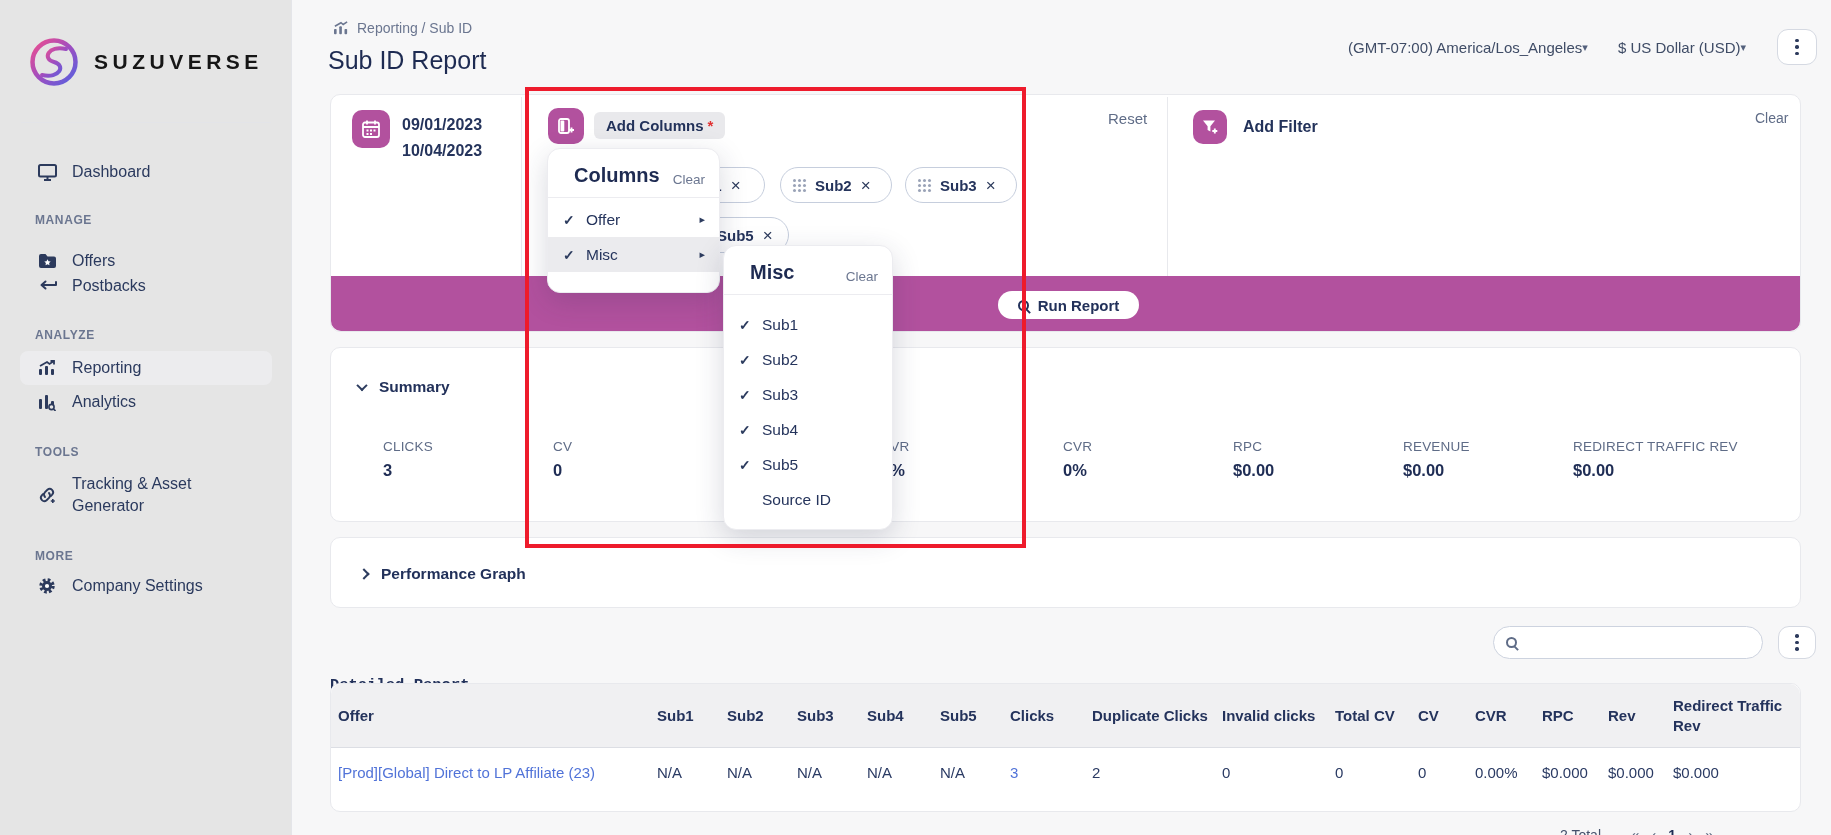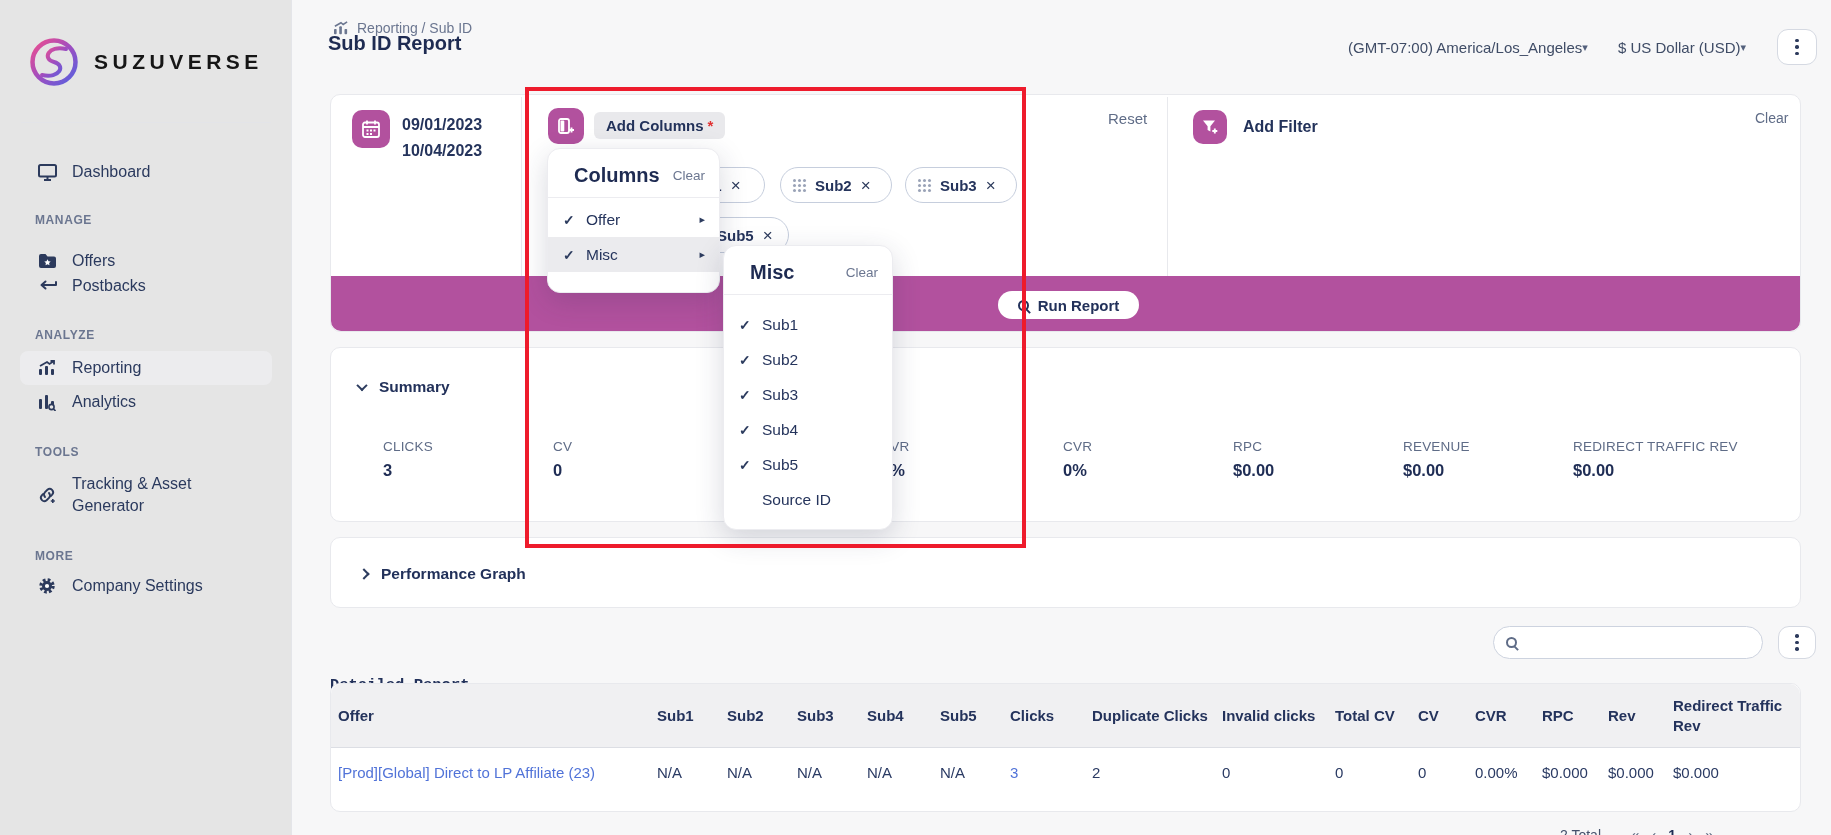--- a/index.html
+++ b/index.html
@@ -14,21 +14,21 @@
   .side-divider { position:absolute; left:21px; top:122px; width:250px; height:1px; background:#e3e4e8; }
   .side-item { position:absolute; left:20px; width:252px; height:34px; display:flex; align-items:center; gap:14px; padding-left:16px; font-size:16px; color:#2b3a5e; cursor:pointer; border-radius:8px; }
   .side-item.active { background:#ececee; }
   .side-item .sicon { width:22px; display:flex; justify-content:center; }
   .side-section { position:absolute; left:35px; font-size:12px; letter-spacing:.6px; color:#6b7690; font-weight:700; }
   .side-item.two-line { height:52px; align-items:center; }
   .side-item .lbl2 { line-height:22px; }
 
   
   .breadcrumb { position:absolute; left:333px; top:20px; display:flex; align-items:center; gap:8px; font-size:14px; color:#6b7690; }
-  .page-title { position:absolute; left:328px; top:32px; font-size:20px; font-weight:700; color:#1e2b52; }
+  .page-title { position:absolute; left:328px; top:46px; font-size:25px; font-weight:400; color:#1e2b52; }
   .tz-select, .cur-select { position:absolute; top:39px; font-size:15px; color:#3f4c66; display:flex; align-items:center; cursor:pointer; }
   .tz-select { left:1348px; } .cur-select { left:1618px; }
   .caret-down { font-size:11px; color:#53607c; }
   .kebab-btn { position:absolute; left:1777px; top:29px; width:40px; height:36px; border:1px solid #d5d9e2; border-radius:11px; background:#fff; display:flex; align-items:center; justify-content:center; cursor:pointer; }
   .kdots { display:flex; flex-direction:column; gap:3px; }
   .kdots i { width:3.5px; height:3.5px; border-radius:50%; background:#2c3a5c; }
 
   
   .panel { position:absolute; background:#fff; border:1px solid #e8e9ed; border-radius:10px; }
   .filter-panel { left:330px; top:94px; width:1471px; height:238px; }
@@ -57,21 +57,21 @@
   .chip-label { font-size:15px; font-weight:700; color:#25345c; }
   .chip-x { font-size:17px; color:#2c3a5c; cursor:pointer; line-height:1; }
   .dots9 { width:13px; height:13px; position:relative; flex:0 0 13px; }
   .dots9 i { position:absolute; left:0; top:0; width:3px; height:3px; border-radius:50%; background:#9aa3b7;
     box-shadow:5px 0 #9aa3b7,10px 0 #9aa3b7,0 5px #9aa3b7,5px 5px #9aa3b7,10px 5px #9aa3b7,0 10px #9aa3b7,5px 10px #9aa3b7,10px 10px #9aa3b7; }
 
   
   .dropdown { position:absolute; background:#fff; border:1px solid #ececf0; border-radius:13px; box-shadow:0 8px 28px rgba(40,45,80,.18); }
   .columns-dd { left:547px; top:148px; width:173px; height:145px; z-index:5; }
   .misc-dd { left:723px; top:245px; width:170px; height:285px; z-index:6; }
-  .dd-title-row { display:flex; align-items:center; justify-content:space-between; padding:15px 14px 8px 26px; }
+  .dd-title-row { display:flex; align-items:flex-end; justify-content:space-between; padding:15px 14px 8px 26px; }
   .dd-title { font-size:20px; font-weight:700; color:#1e2b52; }
   .dd-clear { font-size:13.5px; color:#6b7690; cursor:pointer; }
   .dd-sep { height:1px; background:#ececf0; margin:2px 0 4px 0; }
   .dd-item { height:35px; display:flex; align-items:center; padding:0 14px 0 15px; cursor:pointer; font-size:15.5px; color:#25345c; }
   .dd-item.hl { background:#ebebee; }
   .dd-check { width:23px; font-weight:700; color:#2d3c5f; font-size:14px; }
   .dd-caret { margin-left:auto; font-size:11px; color:#2d3c5f; }
 
   
   .sec-head { position:absolute; display:flex; align-items:center; gap:13px; font-size:15.5px; font-weight:700; color:#22315a; cursor:pointer; }

